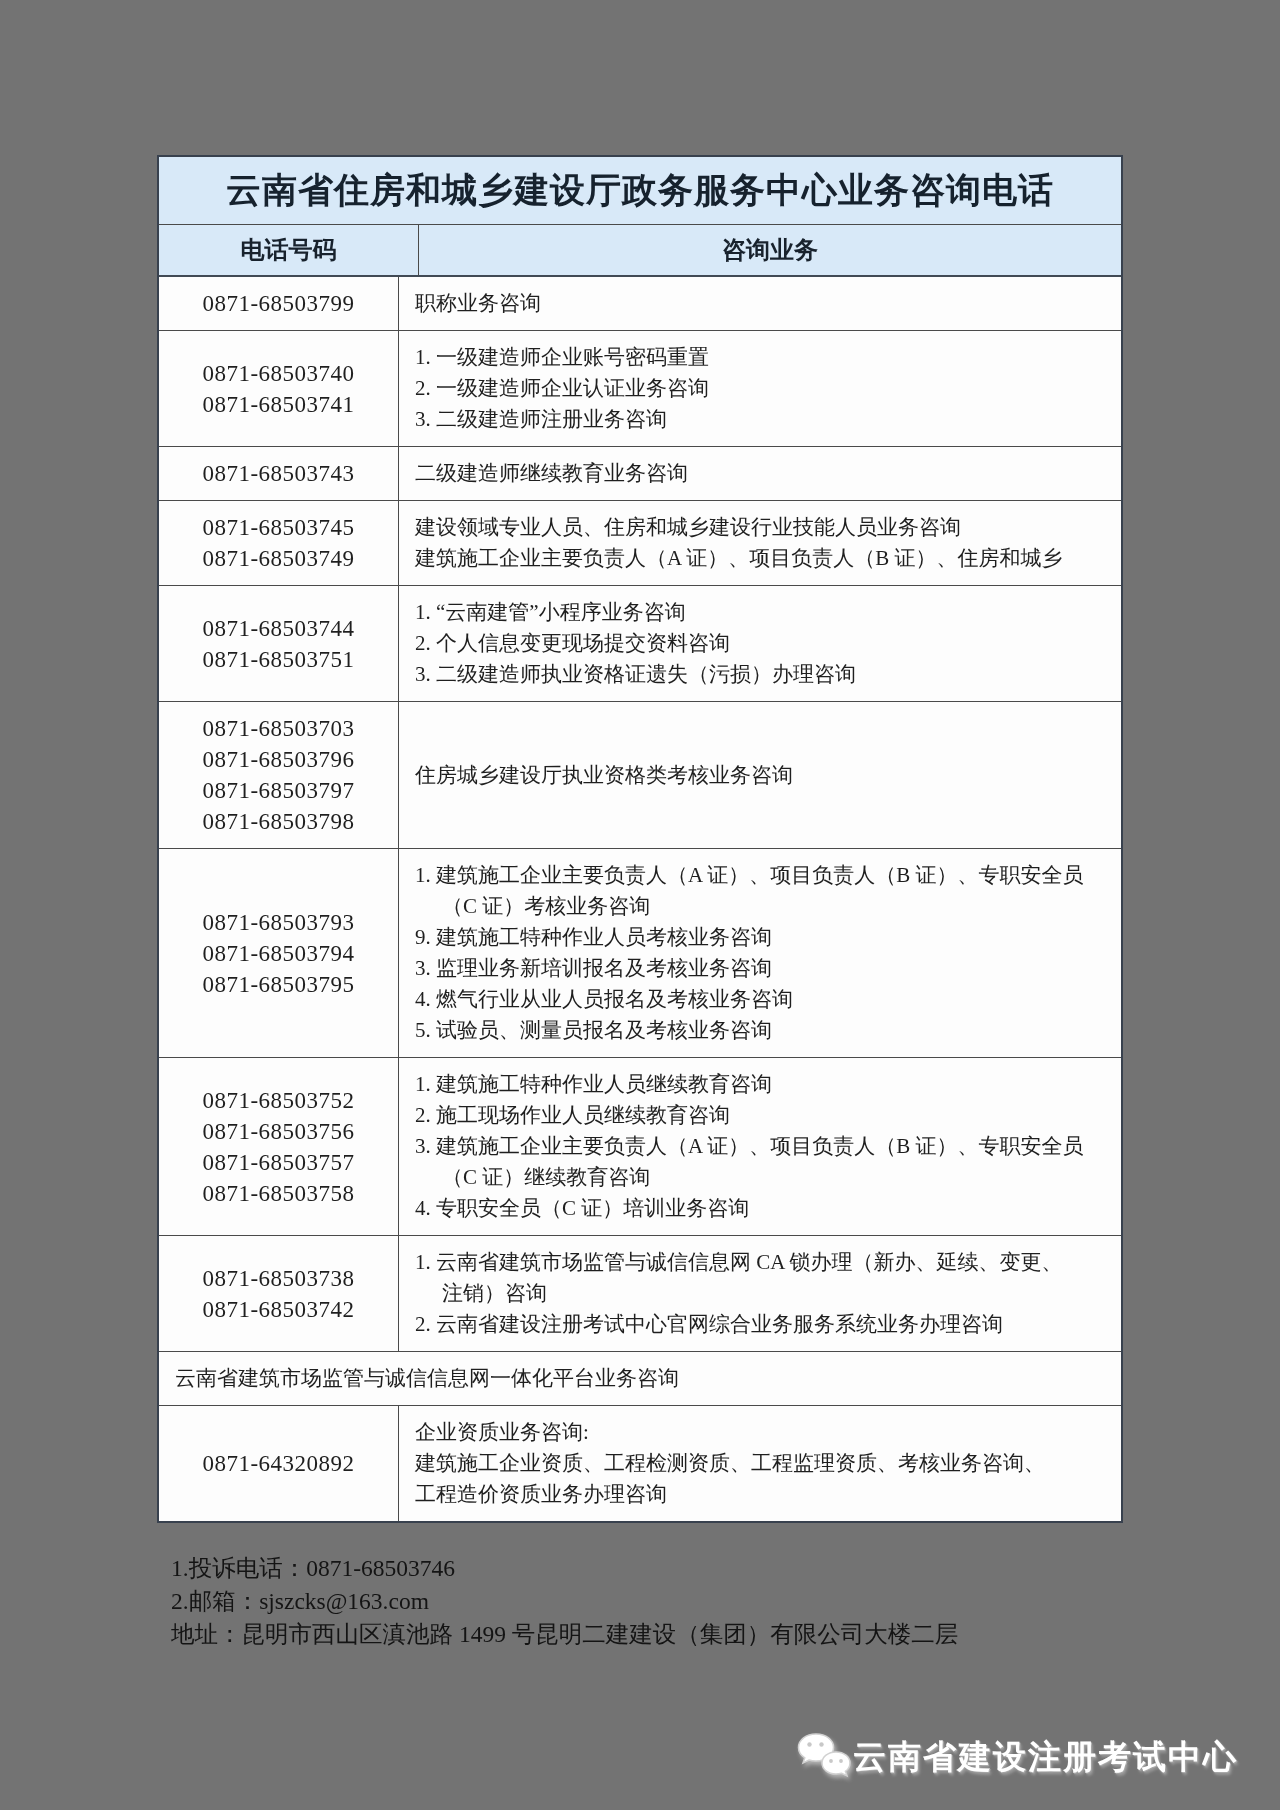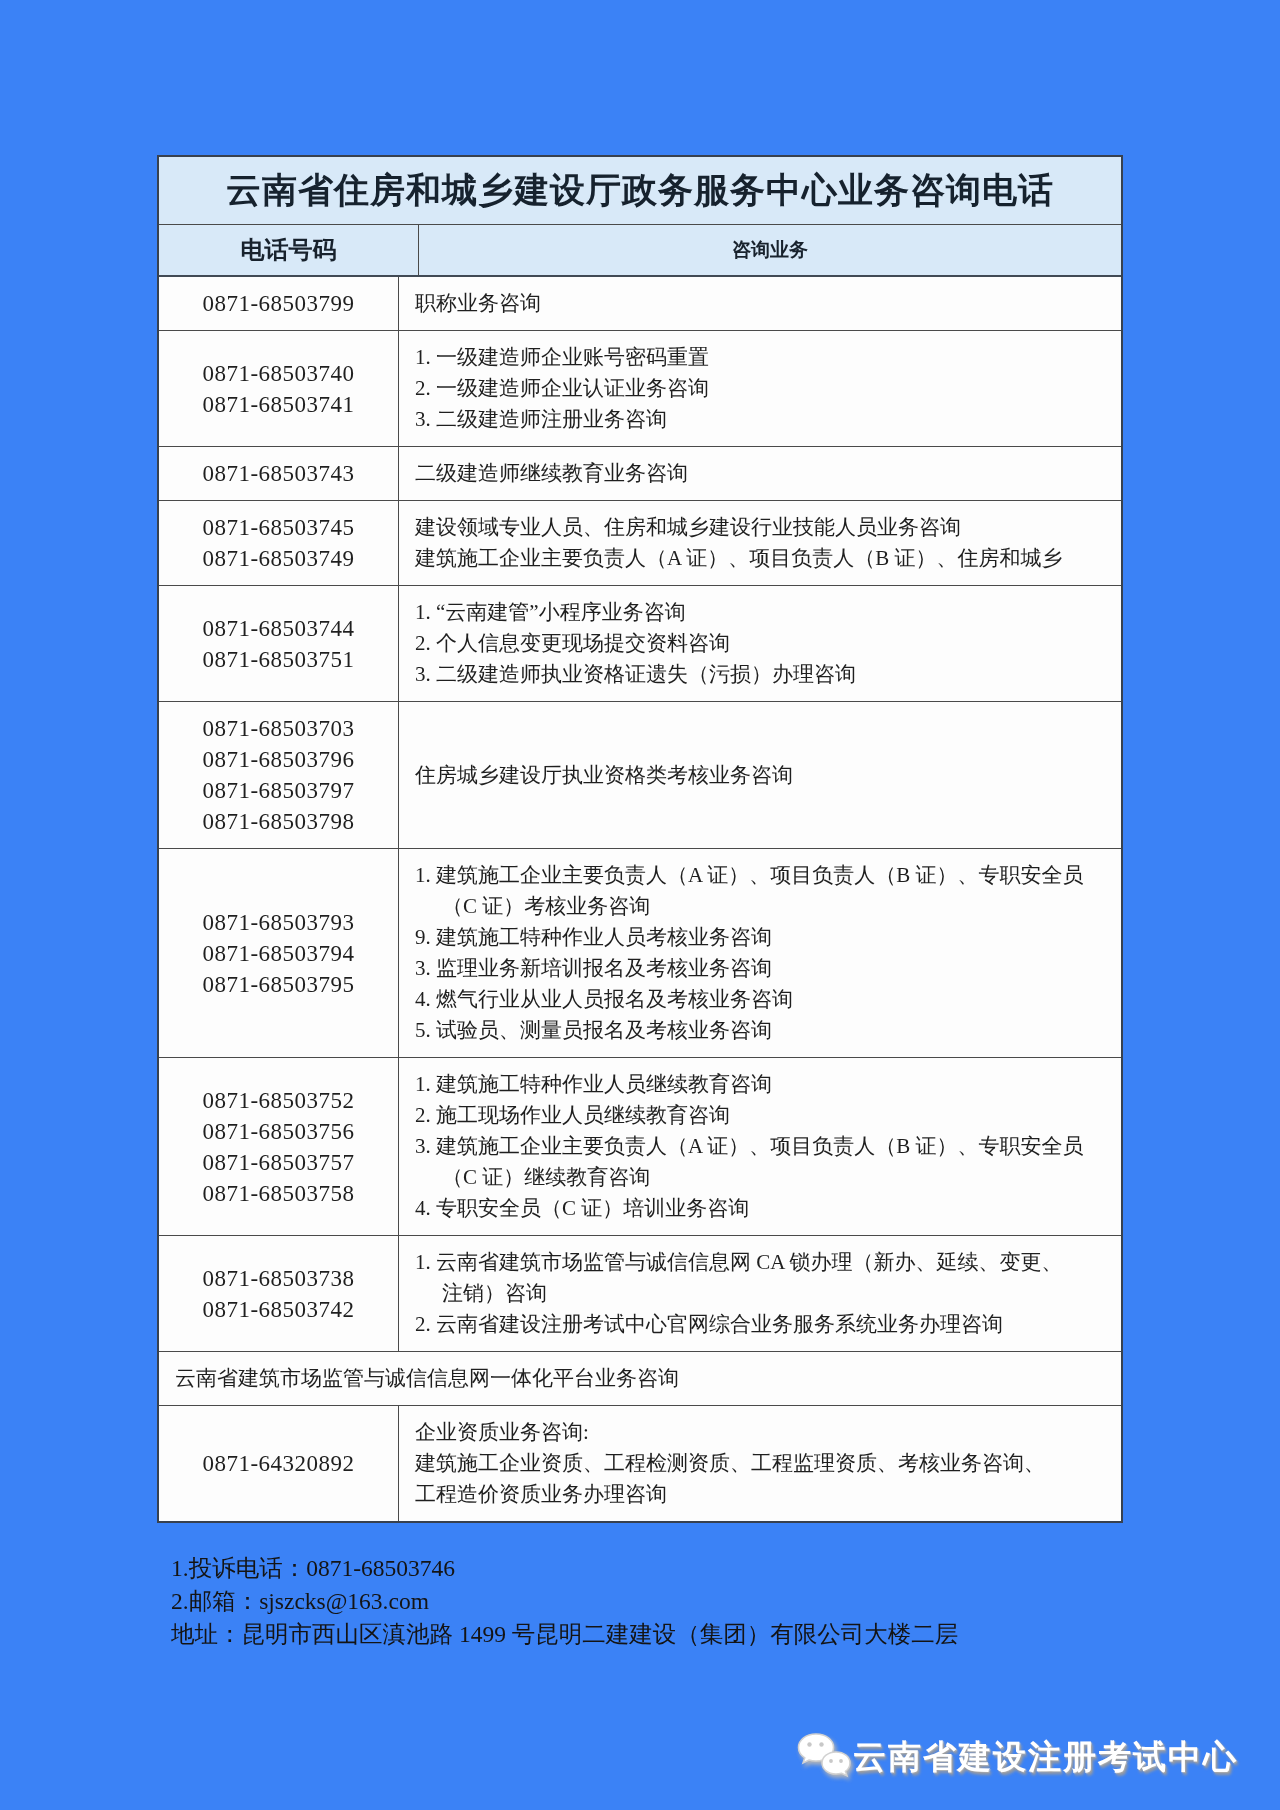--- a/index.html
+++ b/index.html
@@ -10,21 +10,21 @@
     --title-text:#16222e;
     --watermark-shadow:#9b9b9b;
   }
   *{margin:0;padding:0;box-sizing:border-box;}
   html,body{background:#ffffff;}
   body{
     width:1280px;height:1810px;position:relative;overflow:hidden;
     font-family:"Liberation Serif","DejaVu Serif",serif;
     color:var(--text);
   }
-  .page{position:relative;width:1280px;height:1810px;background:#3b82f6;}
+  .page{position:relative;width:1280px;height:1810px;background:#737373;}
 
   
   .main-table{
     position:absolute;left:157px;top:155px;width:966px;
     border:2px solid var(--outer-border);
     background:#fdfdfd;
   }
   .title-row{
     background:var(--header-bg);
     height:68px;display:flex;align-items:center;justify-content:center;
@@ -38,21 +38,21 @@
     display:flex;background:var(--header-bg);
     border-bottom:2px solid #414a55;
   }
   .h-phone{
     width:260px;flex:none;border-right:1px solid var(--border);
     display:flex;align-items:center;justify-content:center;
     font-size:24px;font-weight:bold;padding:9px 0;color:#18222d;
   }
   .h-service{
     flex:1;display:flex;align-items:center;justify-content:center;
-    font-size:19px;font-weight:bold;padding:9px 0;color:#18222d;
+    font-size:24px;font-weight:bold;padding:9px 0;color:#18222d;
   }
   .trow{display:flex;background:#fdfdfd;}
   .trow + .trow{border-top:1px solid var(--border);}
   .phone-cell{
     width:240px;flex:none;border-right:1px solid var(--border);
     display:flex;flex-direction:column;justify-content:center;align-items:center;
     padding:11px 0;font-size:23px;letter-spacing:0.5px;
   }
   .phone-line{line-height:31px;white-space:nowrap;}
   .service-cell{

